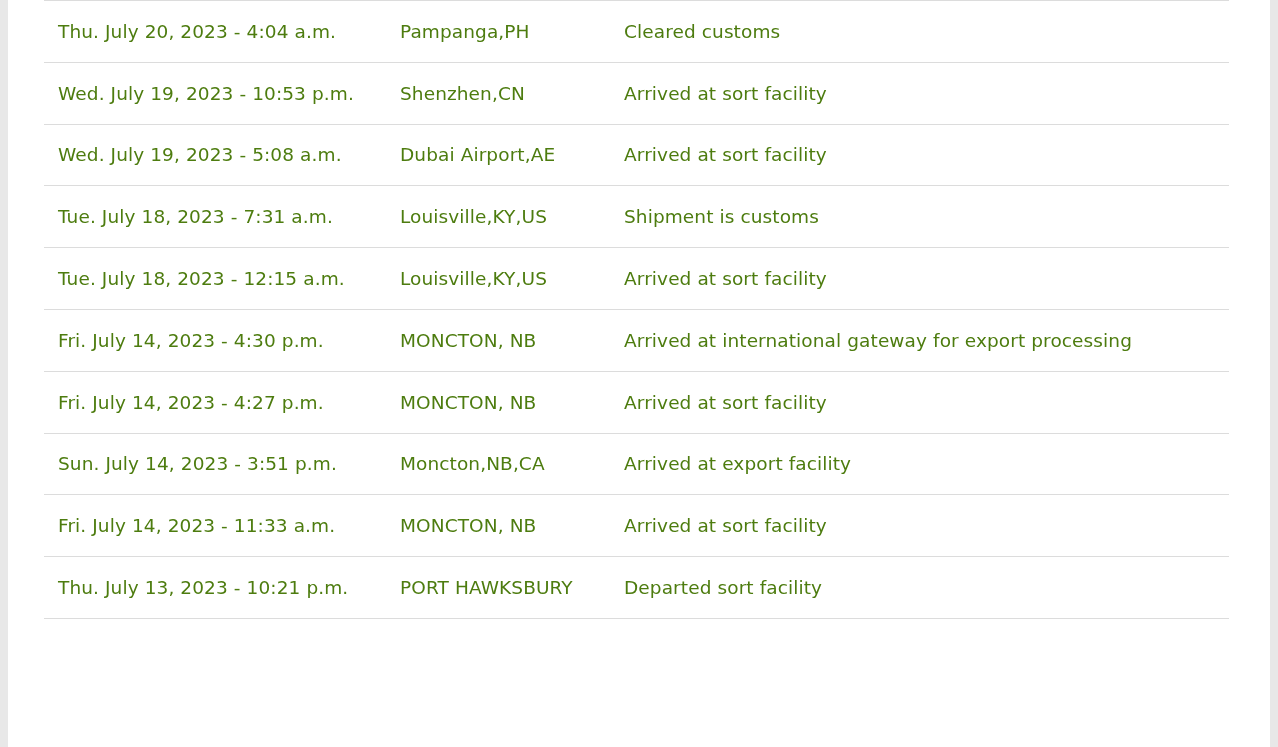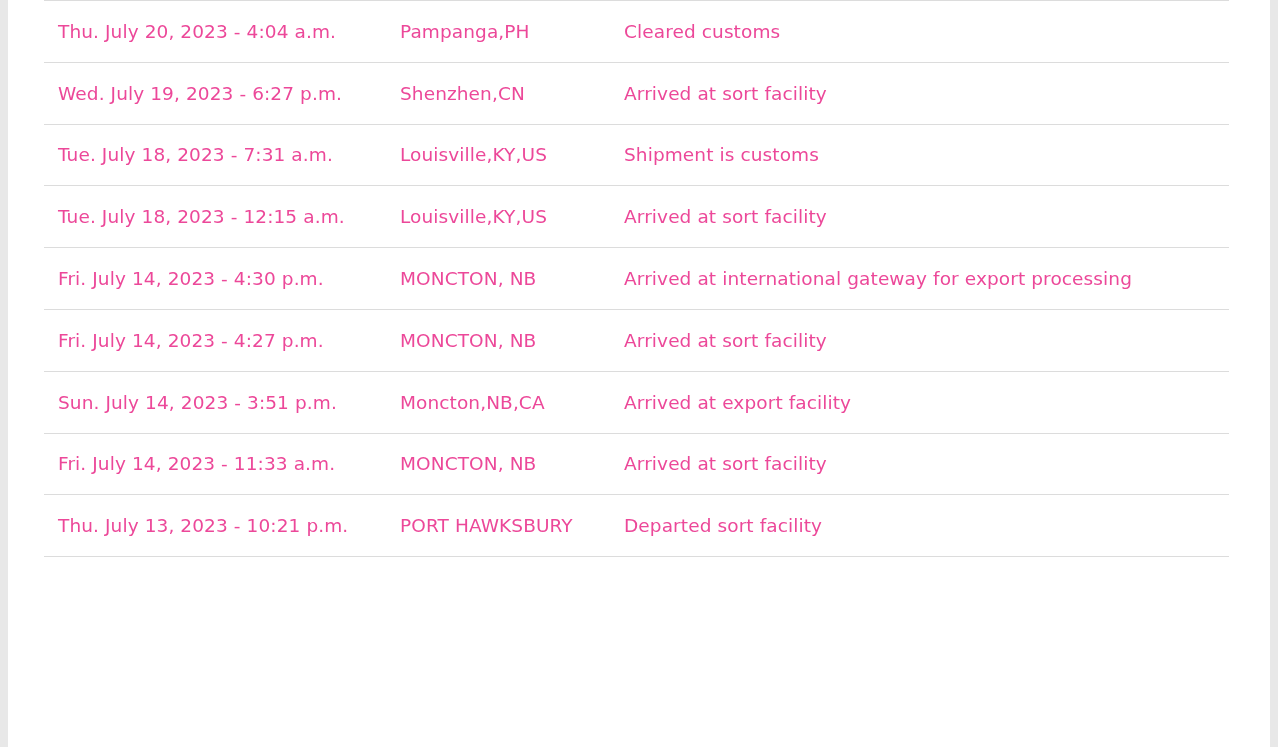--- a/index.html
+++ b/index.html
@@ -39,21 +39,21 @@
     border-collapse: collapse;
     table-layout: fixed;
   }
   .tracking-table tr {
     height: 61.8px;
   }
   .tracking-table td {
     border-bottom: 1px solid #dcdcdc;
     font-size: 18.5px;
     font-weight: 400;
-    color: #ec4899;
+    color: #4d7c0f;
     letter-spacing: 0.1px;
     vertical-align: middle;
     padding: 0;
   }
   .tracking-table tr:first-child td {
     border-top: 1px solid #dcdcdc;
   }
   .col-date   { width: 342px; padding-left: 14px !important; }
   .col-place  { width: 224px; }
   .col-status { width: 605px; }
@@ -81,25 +81,30 @@
     <tbody>
 
       <tr>
         <td class="col-date">Thu. July 20, 2023 - 4:04 a.m.</td>
         <td class="col-place">Pampanga,PH</td>
         <td class="col-status">Cleared customs</td>
       </tr>
 
 
       <tr>
-        <td class="col-date">Wed. July 19, 2023 - 6:27 p.m.</td>
+        <td class="col-date">Wed. July 19, 2023 - 10:53 p.m.</td>
         <td class="col-place">Shenzhen,CN</td>
         <td class="col-status">Arrived at sort facility</td>
       </tr>
 
+      <tr>
+        <td class="col-date">Wed. July 19, 2023 - 5:08 a.m.</td>
+        <td class="col-place">Dubai Airport,AE</td>
+        <td class="col-status">Arrived at sort facility</td>
+      </tr>
 
       <tr>
         <td class="col-date">Tue. July 18, 2023 - 7:31 a.m.</td>
         <td class="col-place">Louisville,KY,US</td>
         <td class="col-status">Shipment is customs</td>
       </tr>
 
 
       <tr>
         <td class="col-date">Tue. July 18, 2023 - 12:15 a.m.</td>

